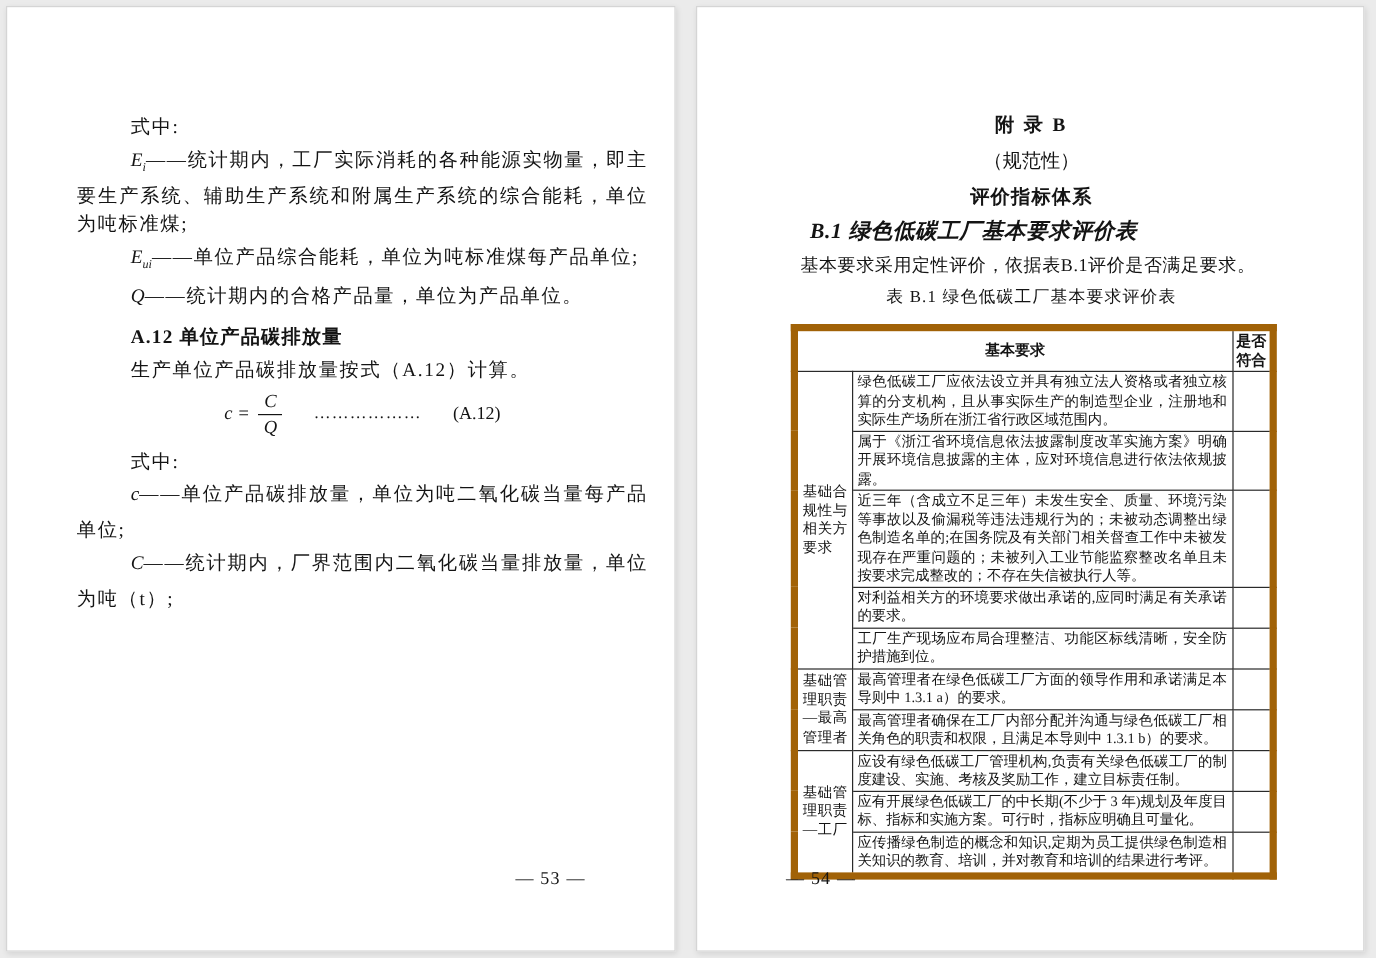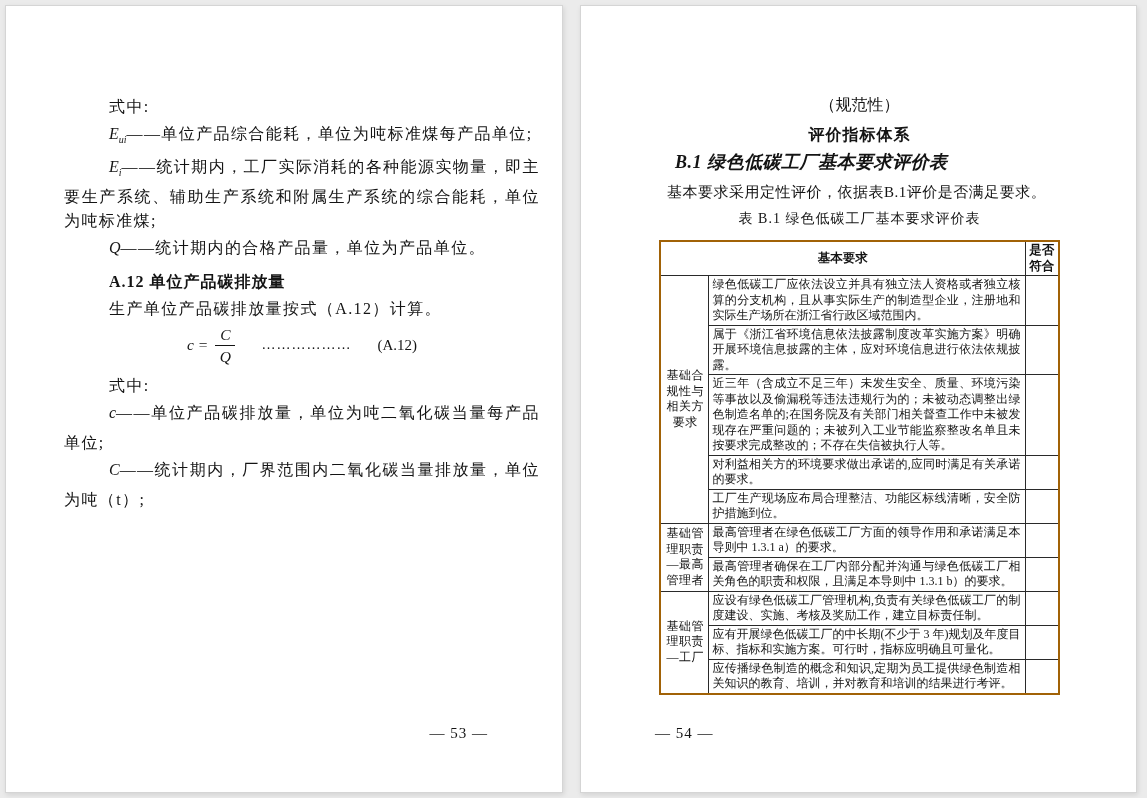--- a/index.html
+++ b/index.html
@@ -50,50 +50,50 @@
   .p54-content{padding:89px 0 0 78px;width:401px;font-size:15.5px;}
   .appendix-title{font-weight:bold;font-size:16px;text-align:center;letter-spacing:2px;line-height:20px;margin-bottom:10px;}
   .appendix-subtitle{font-weight:normal;font-size:16px;text-align:center;line-height:20px;margin-bottom:10px;}
   .appendix-heading{font-weight:bold;font-size:16px;text-align:center;letter-spacing:1px;line-height:20px;margin-bottom:7px;}
   .b1-heading{font-weight:bold;font-size:18px;line-height:20px;margin:0 0 10px 16px;letter-spacing:0.5px;font-style:italic;}
   .intro{margin:0 0 7px 0;text-indent:8px;font-size:15px;line-height:21px;letter-spacing:0.5px;}
   .table-caption{text-align:center;font-size:14px;line-height:18px;margin-bottom:7px;letter-spacing:1px;}
 
   table.req-table{
     border-collapse:collapse;table-layout:fixed;width:399px;
-    border:2px solid #a16207;
+    border:6px solid #a16207;
     margin-top:12px;
   }
   .req-table col.c-cat{width:48px;}
   .req-table col.c-req{width:317px;}
   .req-table col.c-comp{width:34px;}
   .req-table th,.req-table td{
     border:1px solid #2a2a2a;
     font-size:12px;line-height:15.5px;
     vertical-align:middle;
   }
   .req-table th{font-weight:bold;padding:1px 2px;text-align:center;font-size:12.5px;}
   .req-table th.h-req{height:29px;}
-  .req-table td.cat{padding:1px 2px 1px 4px;text-align:center;letter-spacing:0.5px;}
+  .req-table td.cat{padding:1px 2px 1px 4px;text-align:left;letter-spacing:0.5px;}
   .req-table td.req{padding:1px 4px;text-align:justify;}
   .req-table td.comp{padding:1px 2px;}
 </style>
 </head>
 <body>
 
 <div class="viewer">
 
   <div class="page page-left">
     <div class="p53-content">
 
       <p>式中:</p>
 
+      <p class="def"><span class="sym"><span>E</span><sub>i</sub></span><span>——统计期内，工厂实际消耗的各种能源实物量，即主要生产系统、辅助生产系统和附属生产系统的综合能耗，单位为吨标准煤;</span></p>
+
       <p class="def"><span class="sym"><span>E</span><sub>ui</sub></span><span>——单位产品综合能耗，单位为吨标准煤每产品单位;</span></p>
-
-      <p class="def"><span class="sym"><span>E</span><sub>i</sub></span><span>——统计期内，工厂实际消耗的各种能源实物量，即主要生产系统、辅助生产系统和附属生产系统的综合能耗，单位为吨标准煤;</span></p>
 
       <p class="def"><span class="sym"><span>Q</span><sub></sub></span><span>——统计期内的合格产品量，单位为产品单位。</span></p>
 
       <p class="sec-heading">A.12 单位产品碳排放量</p>
 
       <p>生产单位产品碳排放量按式（A.12）计算。</p>
 
       <div class="formula-row">
         <span class="frac-wrap">
             <span>c =</span>
@@ -113,20 +113,21 @@
       <p class="def"><span class="sym"><span>C</span><sub></sub></span><span>——统计期内，厂界范围内二氧化碳当量排放量，单位为吨（t）;</span></p>
 
 
     </div>
     <div class="page-number p53-num">— 53 —</div>
   </div>
 
   <div class="page page-right">
     <div class="p54-content">
 
+      <div class="appendix-title">附 录 B</div>
       <div class="appendix-subtitle">（规范性）</div>
       <div class="appendix-heading">评价指标体系</div>
       <div class="b1-heading">B.1 绿色低碳工厂基本要求评价表</div>
       <p class="intro">基本要求采用定性评价，依据表B.1评价是否满足要求。</p>
       <div class="table-caption">表 B.1 绿色低碳工厂基本要求评价表</div>
 
       <table class="req-table">
         <colgroup>
             <col class="c-cat">
             <col class="c-req">

